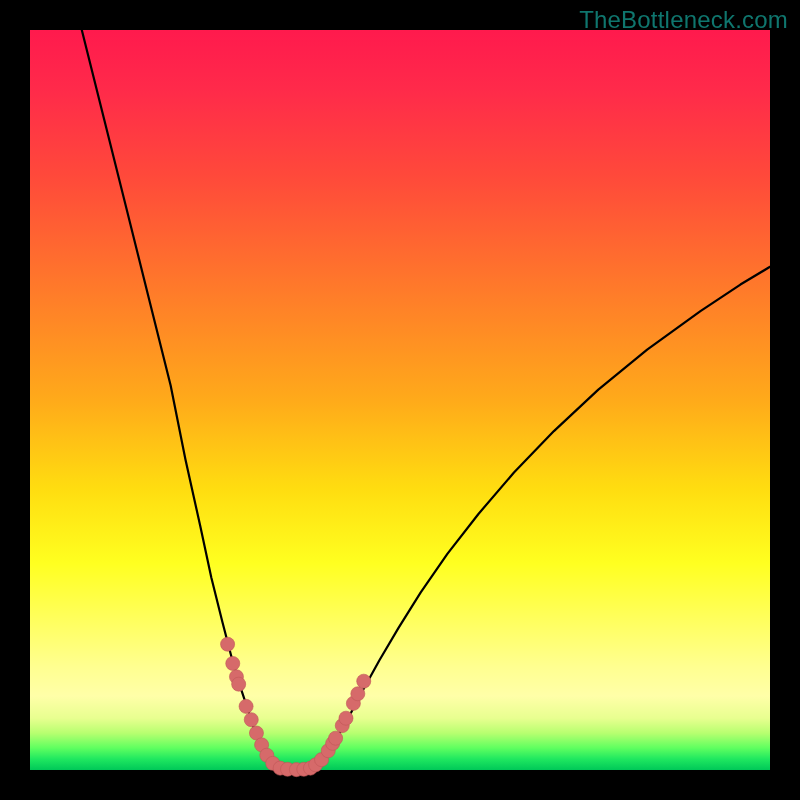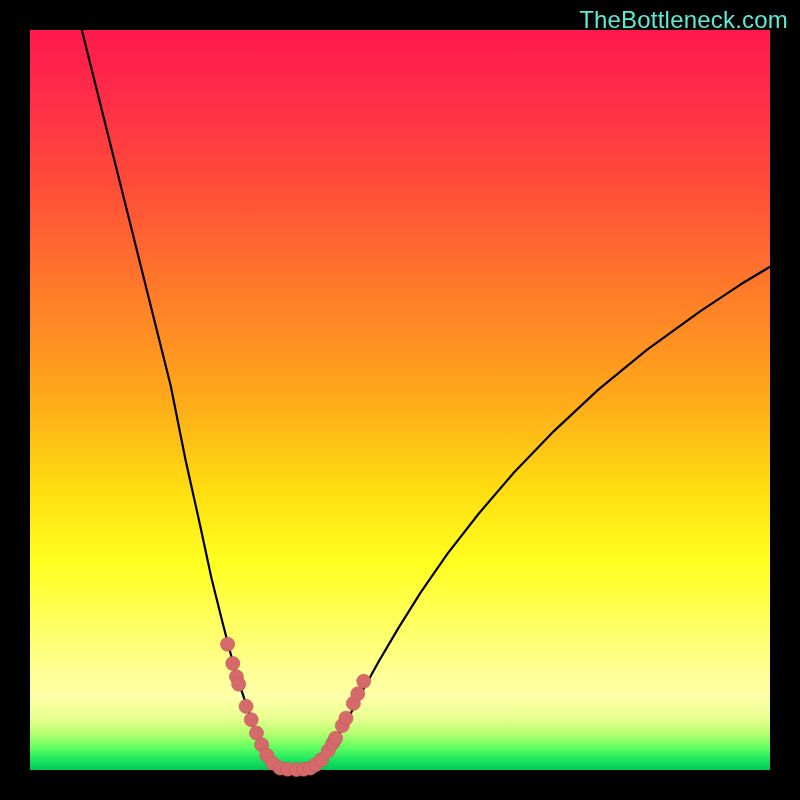--- a/index.html
+++ b/index.html
@@ -41,21 +41,21 @@
       #b8ff70 95%,
       #60ff60 97%,
       #20e860 98.5%,
       #00c858 100%
     );
   }
   .watermark {
     position: absolute;
     top: 6px;
     right: 12px;
-    color: #5eead4;
+    color: #0f766e;
     font-size: 24px;
     font-weight: 400;
     letter-spacing: 0.2px;
     user-select: none;
   }
   svg.overlay {
     position: absolute;
     left: 0;
     top: 0;
     width: 740px;

